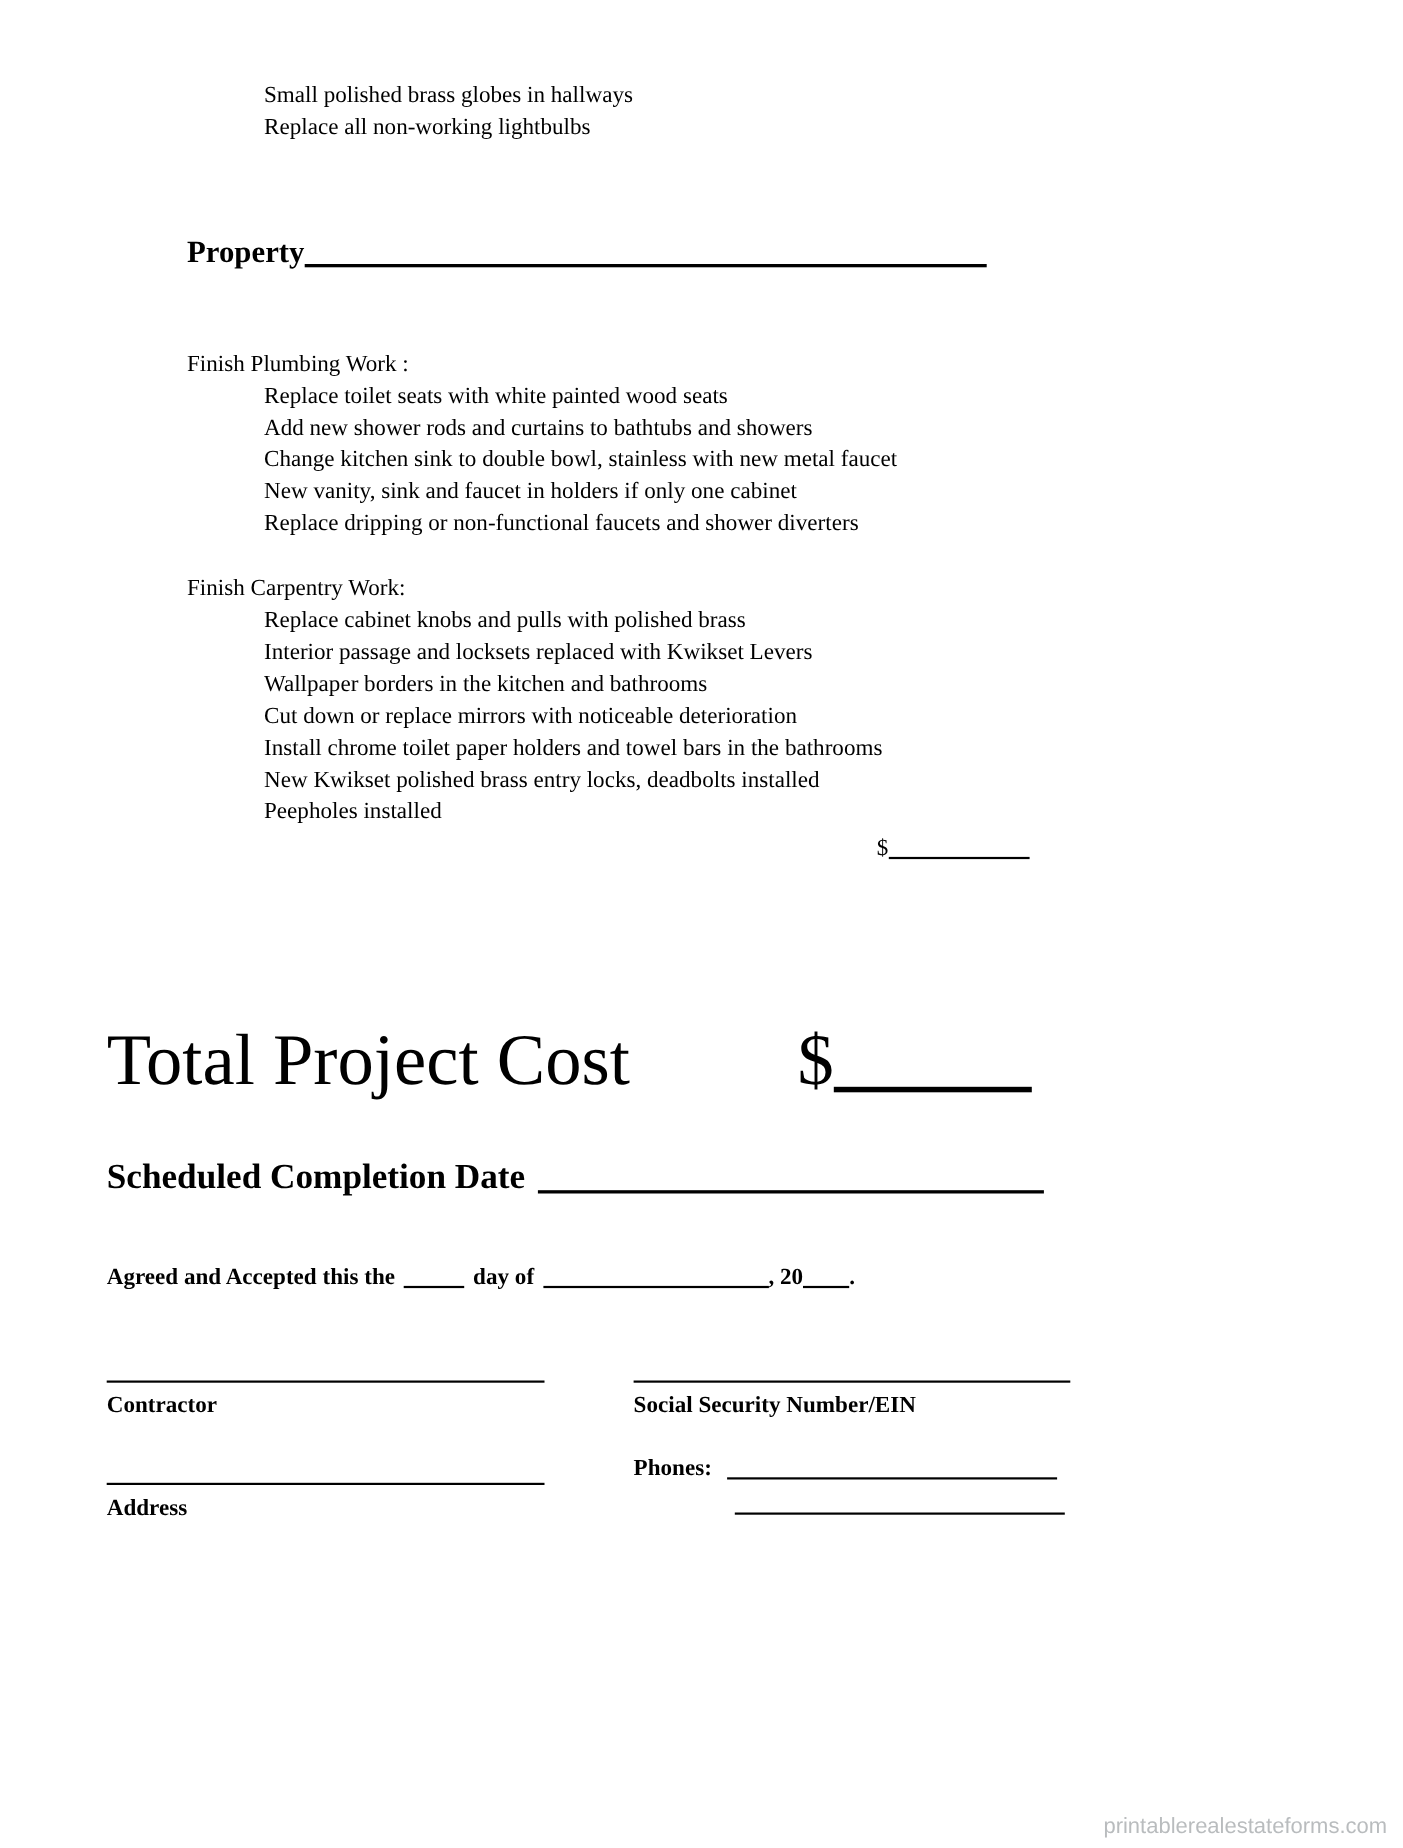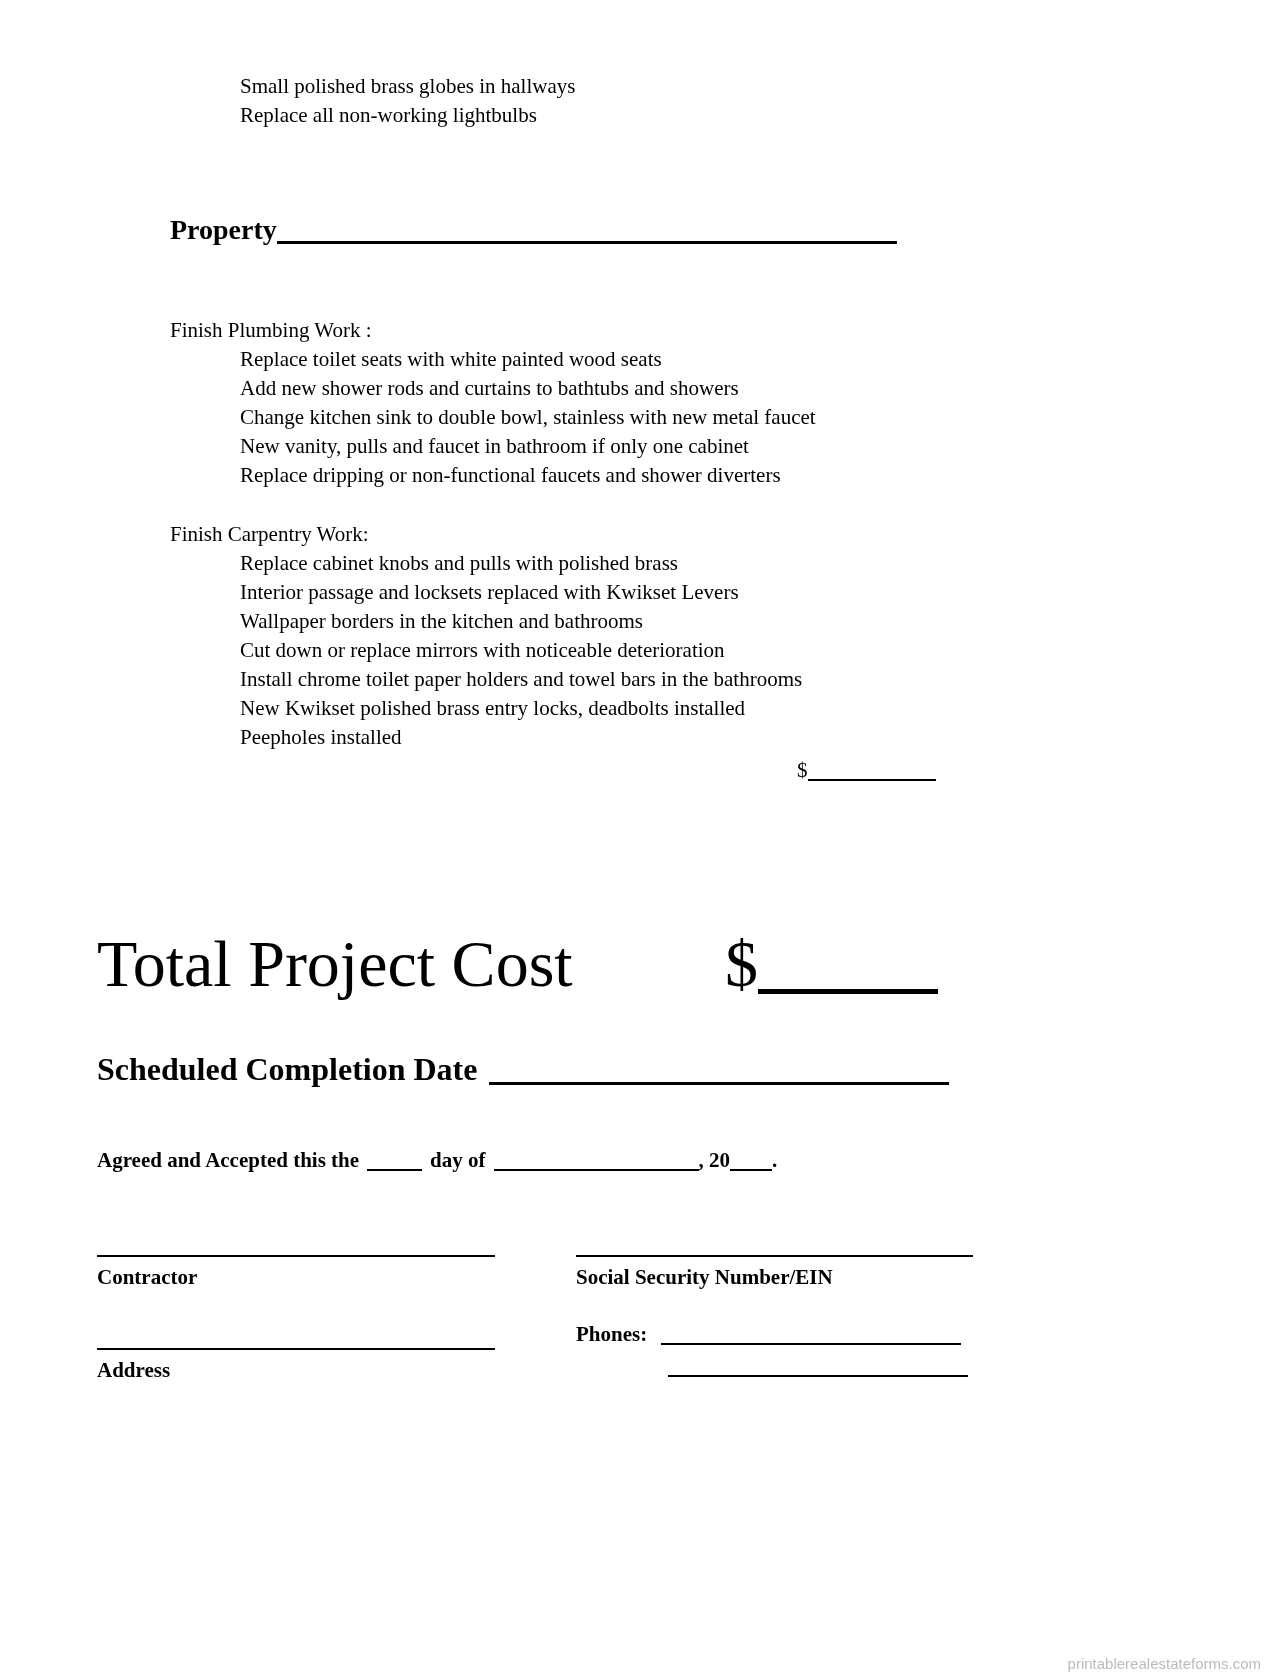--- a/index.html
+++ b/index.html
@@ -121,21 +121,21 @@
     height: 0;
     width: 300px;
     margin-left: 92px;
     margin-top: 28px;
   }
   .watermark {
     position: absolute;
     right: 14px;
     bottom: 8px;
     font-family: "Liberation Sans", sans-serif;
-    font-size: 15px;
+    font-size: 20px;
     color: #b9bcbe;
   }
 </style>
 </head>
 <body>
 
 <div class="page">
 
   <div class="intro">
     <div class="item">Small polished brass globes in hallways</div>
@@ -143,21 +143,21 @@
   </div>
 
   <div class="property-heading"><span>Property</span><span class="blank property-blank"></span></div>
 
   <div class="section section-plumbing">
     <div class="section-title">Finish Plumbing Work :</div>
     <div class="section-items">
       <div class="item">Replace toilet seats with white painted wood seats</div>
       <div class="item">Add new shower rods and curtains to bathtubs and showers</div>
       <div class="item">Change kitchen sink to double bowl, stainless with new metal faucet</div>
-      <div class="item">New vanity, pulls and faucet in bathroom if only one cabinet</div>
+      <div class="item">New vanity, sink and faucet in holders if only one cabinet</div>
       <div class="item">Replace dripping or non-functional faucets and shower diverters</div>
     </div>
   </div>
 
   <div class="section section-carpentry">
     <div class="section-title">Finish Carpentry Work:</div>
     <div class="section-items">
       <div class="item">Replace cabinet knobs and pulls with polished brass</div>
       <div class="item">Interior passage and locksets replaced with Kwikset Levers</div>
       <div class="item">Wallpaper borders in the kitchen and bathrooms</div>

